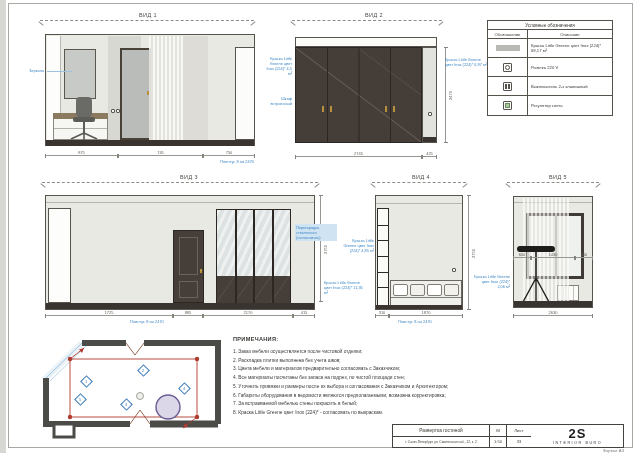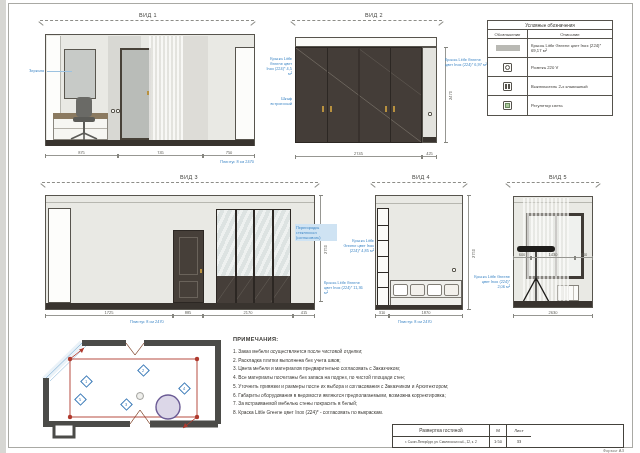--- a/index.html
+++ b/index.html
@@ -405,14 +405,18 @@
 </div>
 
 <div class="tb">
   <div class="cell" style="left:0;top:0;width:96px;height:11px;border-left:none;font-size:4.8px">Развертка гостиной</div>
   <div class="cell" style="left:0;top:11px;width:96px;height:11px;border-left:none;font-size:3.2px">г. Санкт-Петербург, ул. Смоленская наб., 12, к. 2</div>
   <div class="cell" style="left:96px;top:0;width:17px;height:11px;font-size:4.4px">М</div>
   <div class="cell" style="left:96px;top:11px;width:17px;height:11px;font-size:4px">1:50</div>
   <div class="cell" style="left:113px;top:0;width:25px;height:11px;font-size:4.4px">Лист</div>
   <div class="cell" style="left:113px;top:11px;width:25px;height:11px;font-size:4px">33</div>
   <div class="rowline"></div>
+  <div class="logo">
+    <div class="l1">2S</div>
+    <div class="l2">INTERIOR BURO</div>
+  </div>
 </div>
 <div class="fmt">Формат А3</div>
 
 </body></html>

